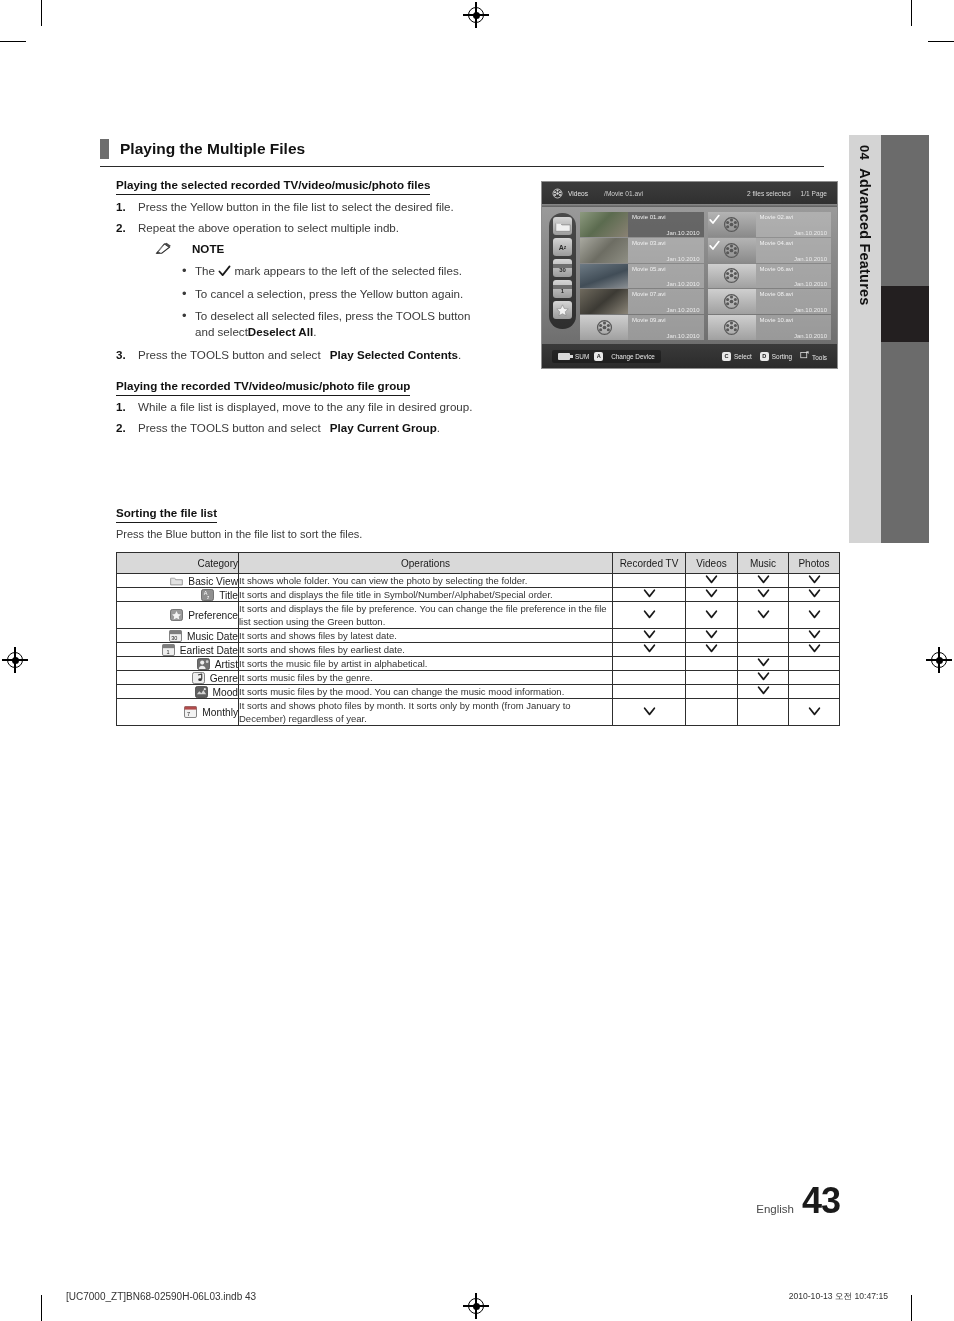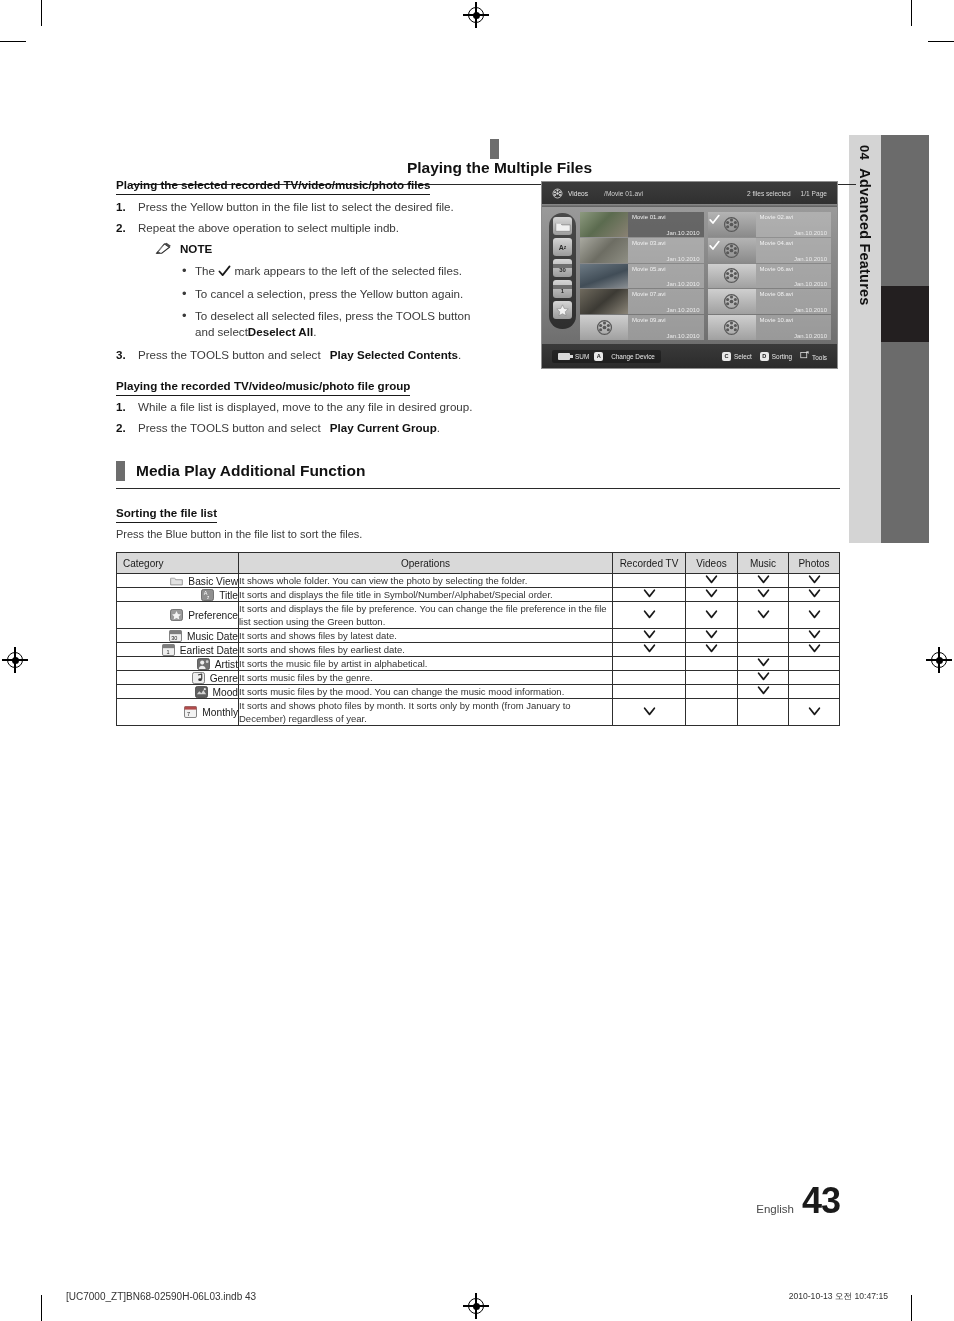--- a/index.html
+++ b/index.html
@@ -230,21 +230,21 @@
     padding:0;
   }
   table.sort thead th {
     background:#d9d9d9;
     font-weight:normal;
     font-size:10px;
     color:#1a1a1a;
     height:21px;
     text-align:center;
   }
-  table.sort thead th.cat { text-align:left; padding-left:6px; }
+  table.sort thead th.cat { text-align:right; padding-left:6px; }
   td.cat {
     padding:3px 4px 3px 6px;
     font-size:10.2px;
     color:#1a1a1a;
     white-space:nowrap;
     text-align:right;
   }
   td.cat .cicon {
     display:inline-block; width:13px; height:12px; vertical-align:-2px;
     margin-right:5px;
@@ -310,38 +310,38 @@
     </div>
 
   <div class="chapter-band">
     <div class="chapter-text">
       <span class="num">04</span>&nbsp;&nbsp;<span>Advanced Features</span>
     </div>
   </div>
   <div class="tab-col"></div>
   <div class="tab-active"></div>
 
-  <div class="sec-head" style="left:132px;top:139px;flex-direction:column;">
+  <div class="sec-head" style="left:100px;top:139px;">
     <div class="sec-bar"></div>
     <div class="sec-title">Playing the Multiple Files</div>
     <div class="sec-rule"></div>
   </div>
 
   <div class="sub-head" style="left:116px;top:178px;">Playing the selected recorded TV/video/music/photo files</div>
 
   <div class="step" style="left:116px;top:200px;">
     <span class="n">1.</span>
     <span class="t">Press the Yellow button in the file list to select the desired file.</span>
   </div>
   <div class="step" style="left:116px;top:221px;">
     <span class="n">2.</span>
     <span class="t">Repeat the above operation to select multiple indb.</span>
   </div>
 
-  <div class="note-head" style="left:155px;top:242px;">
+  <div class="note-head" style="left:155px;top:242px;gap:12px;">
     <svg class="pencil" viewBox="0 0 20 15">
       <path d="M2 13 L11 2 L17 6 L8 13 Z" fill="none" stroke="#2b2b2b" stroke-width="1.2"></path>
       <path d="M11 2 L13.5 0.8 L18.6 4.4 L17 6 Z" fill="#4a4a4a"></path>
       <path d="M2 13 L5.5 12.2" stroke="#2b2b2b" stroke-width="1.2" fill="none"></path>
       <path d="M4 10.5 L9.5 4" stroke="#9a9a9a" stroke-width="0.9" fill="none"></path>
     </svg>
     <span>NOTE</span>
   </div>
 
   <div class="bullet" style="left:182px;top:264px;">
@@ -374,25 +374,20 @@
   <div class="sub-head" style="left:116px;top:379px;">Playing the recorded TV/video/music/photo file group</div>
   <div class="step" style="left:116px;top:400px;">
     <span class="n">1.</span>
     <span class="t">While a file list is displayed, move to the any file in desired group.</span>
   </div>
   <div class="step" style="left:116px;top:421px;">
     <span class="n">2.</span>
     <span class="t"><span>Press the TOOLS button and select </span><b>Play Current Group</b><span>.</span></span>
   </div>
 
-  <div class="sec-head" style="left:116px;top:461px;">
-    <div class="sec-bar"></div>
-    <div class="sec-title">Media Play Additional Function</div>
-    <div class="sec-rule"></div>
-  </div>
 
   <div class="sub-head" style="left:116px;top:506px;">Sorting the file list</div>
   <div class="para" style="left:116px;top:528px;">Press the Blue button in the file list to sort the files.</div>
 
   <div class="tv">
     <div class="tv-header">
       <span class="hl">
         <svg class="reel" viewBox="0 0 22 22">
           <circle cx="11" cy="11" r="9" fill="none" stroke="#dcdcdc" stroke-width="1.6"></circle>
           <circle cx="11" cy="11" r="2.4" fill="#dcdcdc"></circle>

